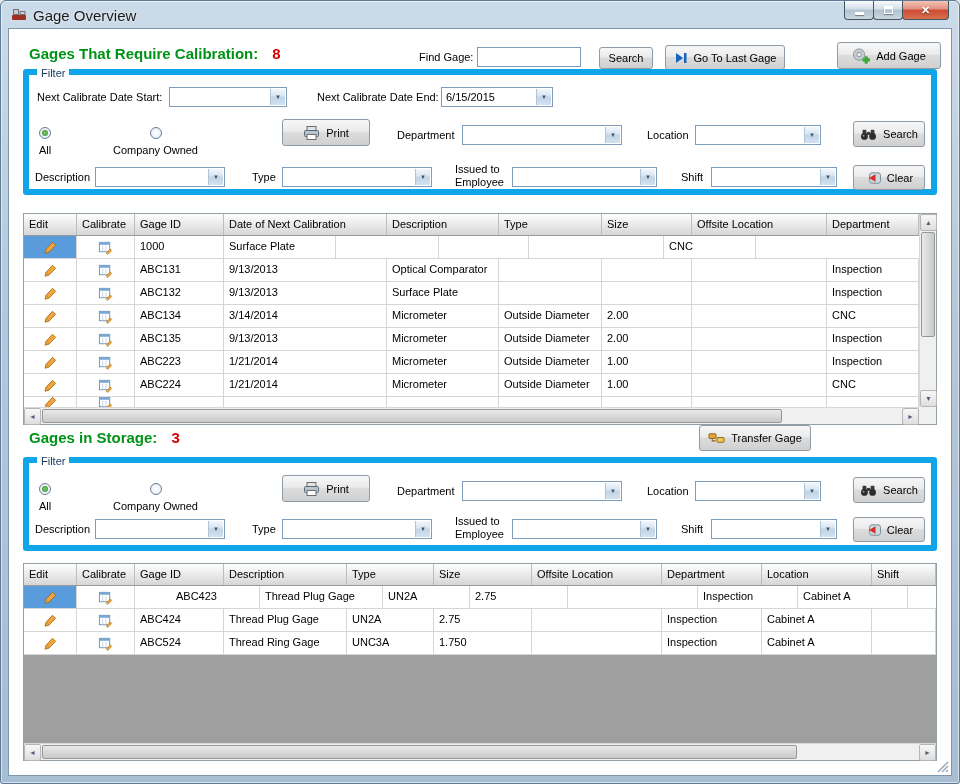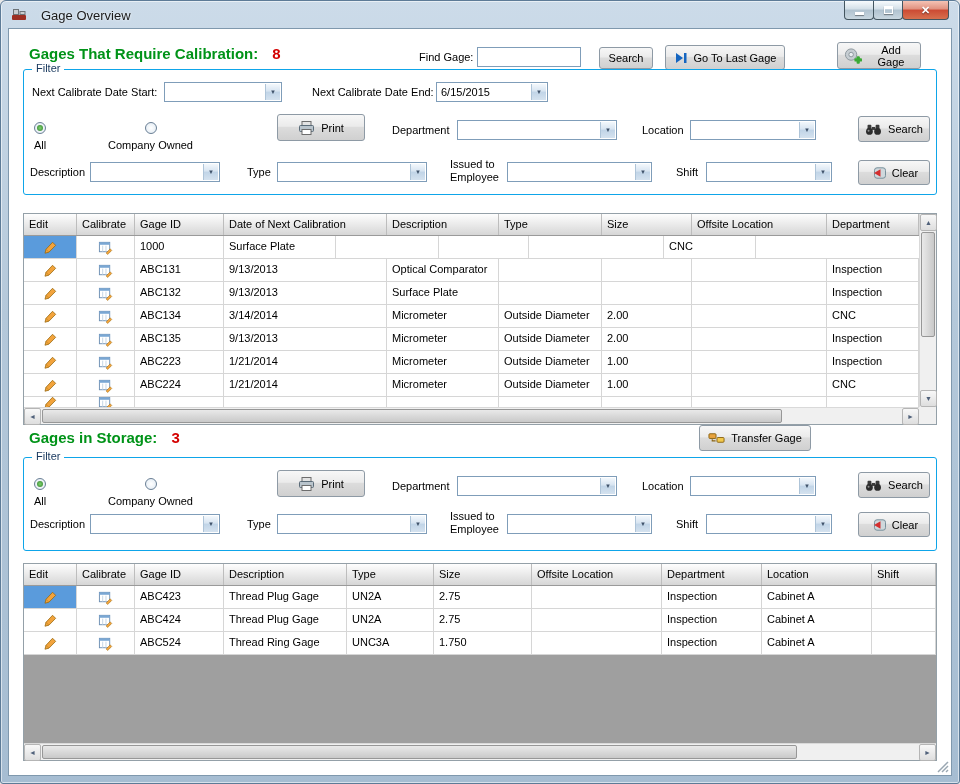--- a/index.html
+++ b/index.html
@@ -9,21 +9,21 @@
     font-family:"Liberation Sans", sans-serif; font-size:11px; color:#000;
     background:#e8e8e8;
   }
   .window {
     position:relative; width:960px; height:784px;
     border:1px solid #5d7b97; border-radius:6px 6px 3px 3px;
     background:linear-gradient(180deg,#ccdbe9,#b4c8da 40%,#a6bdd2);
     box-shadow: inset 0 0 0 1px rgba(255,255,255,.55);
   }
   .titlebar { position:absolute; left:0; top:0; right:0; height:28px; display:flex; align-items:center; padding:0 10px; }
-  .titlebar .title { margin-left:14px; font-size:13px; color:#1a1a1a; text-shadow:0 0 3px rgba(255,255,255,.9); }
+  .titlebar .title { margin-left:6px; font-size:15px; color:#1a1a1a; text-shadow:0 0 3px rgba(255,255,255,.9); }
   .win-controls { position:absolute; top:0; right:10px; display:flex; }
   .win-btn {
     height:19px; width:30px; margin-left:-1px;
     border:1px solid #43555f; border-top:none; border-radius:0 0 4px 4px;
     background:linear-gradient(#f7fbfd,#d3dfe8 45%,#b0c2cf 50%,#c9d7e0);
     display:flex; align-items:center; justify-content:center;
   }
   .win-btn.close { width:47px; background:linear-gradient(#f4c3b4,#e0917f 45%,#cc4a33 50%,#d7704e); }
   .glyph-min { width:9px; height:3px; background:#fff; box-shadow:0 1px 1px rgba(0,0,0,.4); margin-top:7px; }
   .glyph-max { width:9px; height:8px; border:1px solid #fff; border-top-width:3px; box-shadow:0 1px 1px rgba(0,0,0,.35); }
@@ -53,21 +53,21 @@
     font-size:6px; color:#40536b;
   }
   .btn {
     position:absolute; display:flex; align-items:center; justify-content:center; gap:6px;
     font-family:inherit; font-size:11px; color:#000;
     background:linear-gradient(#f7f7f7,#ebebeb 45%,#dcdcdc 50%,#d0d0d0);
     border:1px solid #8e9aa5; border-radius:3px; padding:0 6px; cursor:default;
   }
   .btn svg { flex:none; }
 
-  .groupbox { position:absolute; border:1px solid #0ea5e9; border-radius:3px; }
+  .groupbox { position:absolute; border:6px solid #0ea5e9; border-radius:3px; }
   .gb-label { position:absolute; top:-8px; left:8px; background:#fff; padding:0 4px; color:#16365c; }
 
   .radio { position:absolute; display:flex; align-items:center; gap:5px;flex-direction:column; }
   .rdot {
     width:12px; height:12px; border-radius:50%; border:1px solid #6a7f95;
     background:radial-gradient(#ffffff,#dfe9f2); display:flex; align-items:center; justify-content:center; flex:none;
   }
   .rdot.checked::after { content:''; width:6px; height:6px; border-radius:50%; background:radial-gradient(#7fd46d,#2f7d2b); }
 
   .grid { position:absolute; border:1px solid #94a0a8; background:#fff; }
@@ -131,21 +131,21 @@
     <button class="btn" style="left:590px; top:18px; width:54px; height:22px;">
         <span>Search</span>
       </button>
     <button class="btn" style="left:656px; top:16px; width:120px; height:25px;">
       <svg width="14" height="12" viewBox="0 0 14 12">
           <path d="M2 1 L9 6 L2 11 z" fill="#1565c0"></path>
           <rect x="10" y="1" width="2.5" height="10" fill="#1565c0"></rect>
         </svg>
       <span>Go To Last Gage</span>
     </button>
-    <button class="btn" style="left:828px; top:13px; width:84px; height:27px;">
+    <button class="btn" style="left:828px; top:13px; width:104px; height:27px;">
       <svg width="18" height="18" viewBox="0 0 19 19">
           <circle cx="7.5" cy="8" r="6" fill="#c6cdd2" stroke="#8a949a"></circle>
           <circle cx="7.5" cy="8" r="2.4" fill="#e9edf0" stroke="#8a949a"></circle>
           <rect x="11" y="12" width="8" height="3.4" rx="1" fill="#3aaa35"></rect>
           <rect x="13.3" y="9.7" width="3.4" height="8" rx="1" fill="#3aaa35"></rect>
         </svg>
       <span>Add Gage</span>
     </button>
 
     <div class="groupbox" style="left:14px; top:40px; width:914px; height:126px;">
@@ -559,21 +559,21 @@
               </div>
               <div class="gcell icon-cell" style="width: 58px;">
                 <svg width="15" height="15" viewBox="0 0 16 16">
                   <rect x="1.5" y="2.5" width="11" height="10" fill="#fff" stroke="#6d8fb3"></rect>
                   <rect x="1.5" y="2.5" width="11" height="2.6" fill="#7aa7d4"></rect>
                   <line x1="5" y1="6" x2="5" y2="12.5" stroke="#c3d4e4"></line>
                   <line x1="8.5" y1="6" x2="8.5" y2="12.5" stroke="#c3d4e4"></line>
                   <path d="M8.6 13.8l4.4-4.4 1.7 1.7-4.4 4.4z" fill="#f2a33c" stroke="#96660a" stroke-width="0.5"></path>
                 </svg>
               </div>
-              <div class="gcell" style="width: 89px;">ABC423</div>
+              <div class="gcell" style="width: 89px; margin-left: 36px;">ABC423</div>
               <div class="gcell" style="width: 123px;">Thread Plug Gage</div>
               <div class="gcell" style="width: 87px;">UN2A</div>
               <div class="gcell" style="width: 98px;">2.75</div>
               <div class="gcell" style="width: 130px;"></div>
               <div class="gcell" style="width: 100px;">Inspection</div>
               <div class="gcell" style="width: 110px;">Cabinet A</div>
               <div class="gcell" style="width: 64px;"></div>
             </div>
             <div class="grow">
               <div class="gcell icon-cell" style="width: 53px;">

